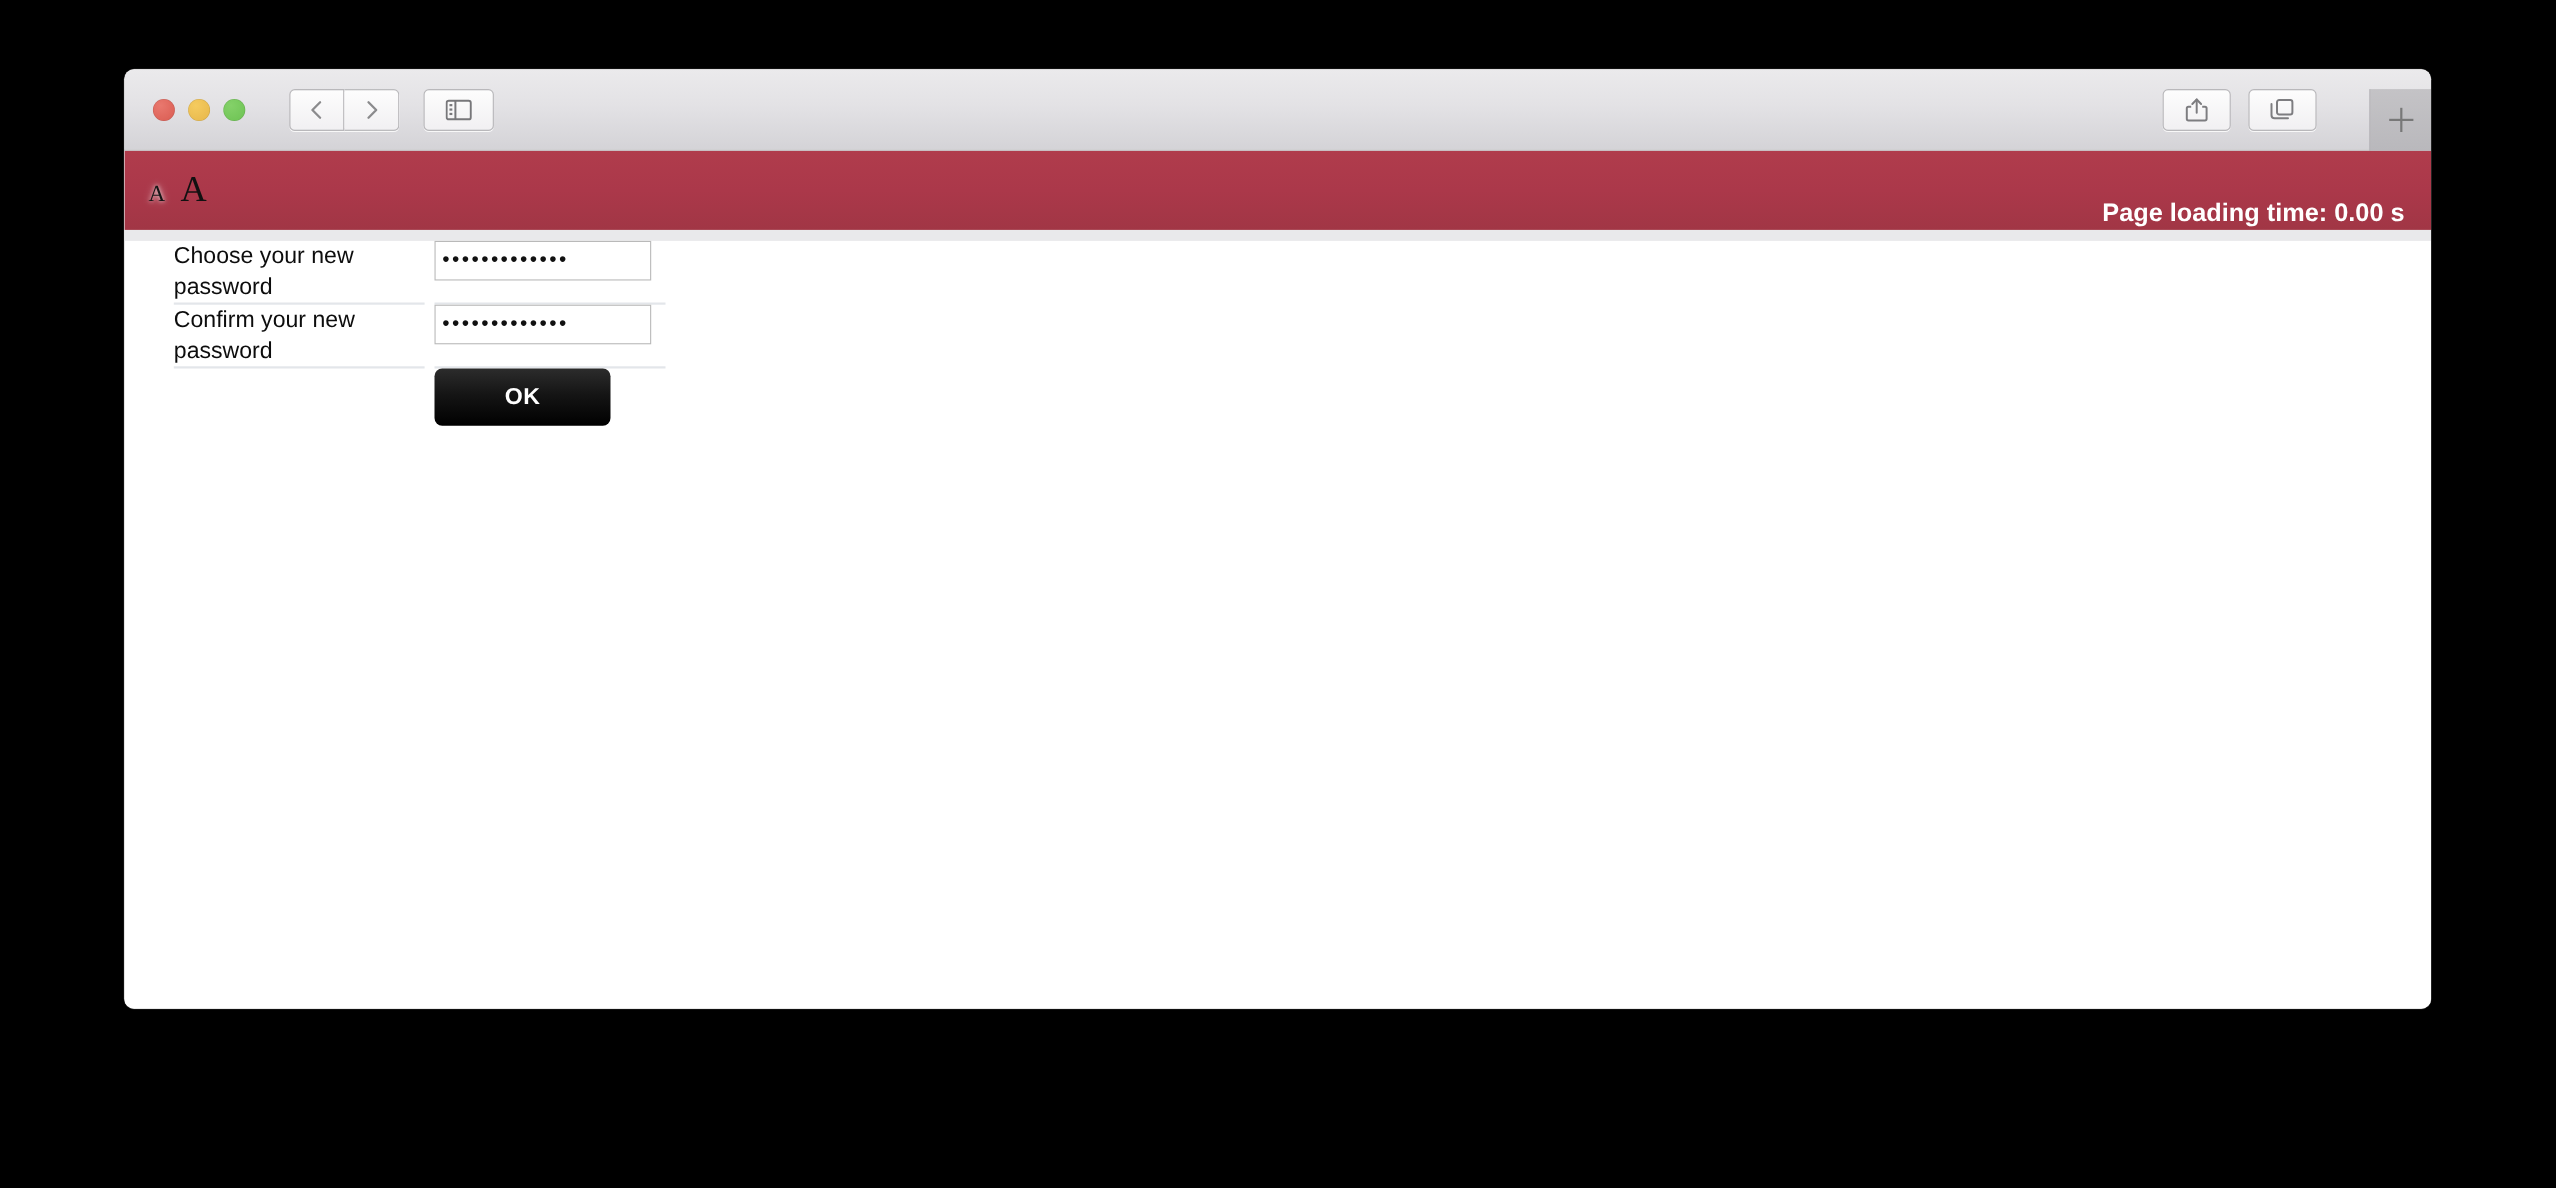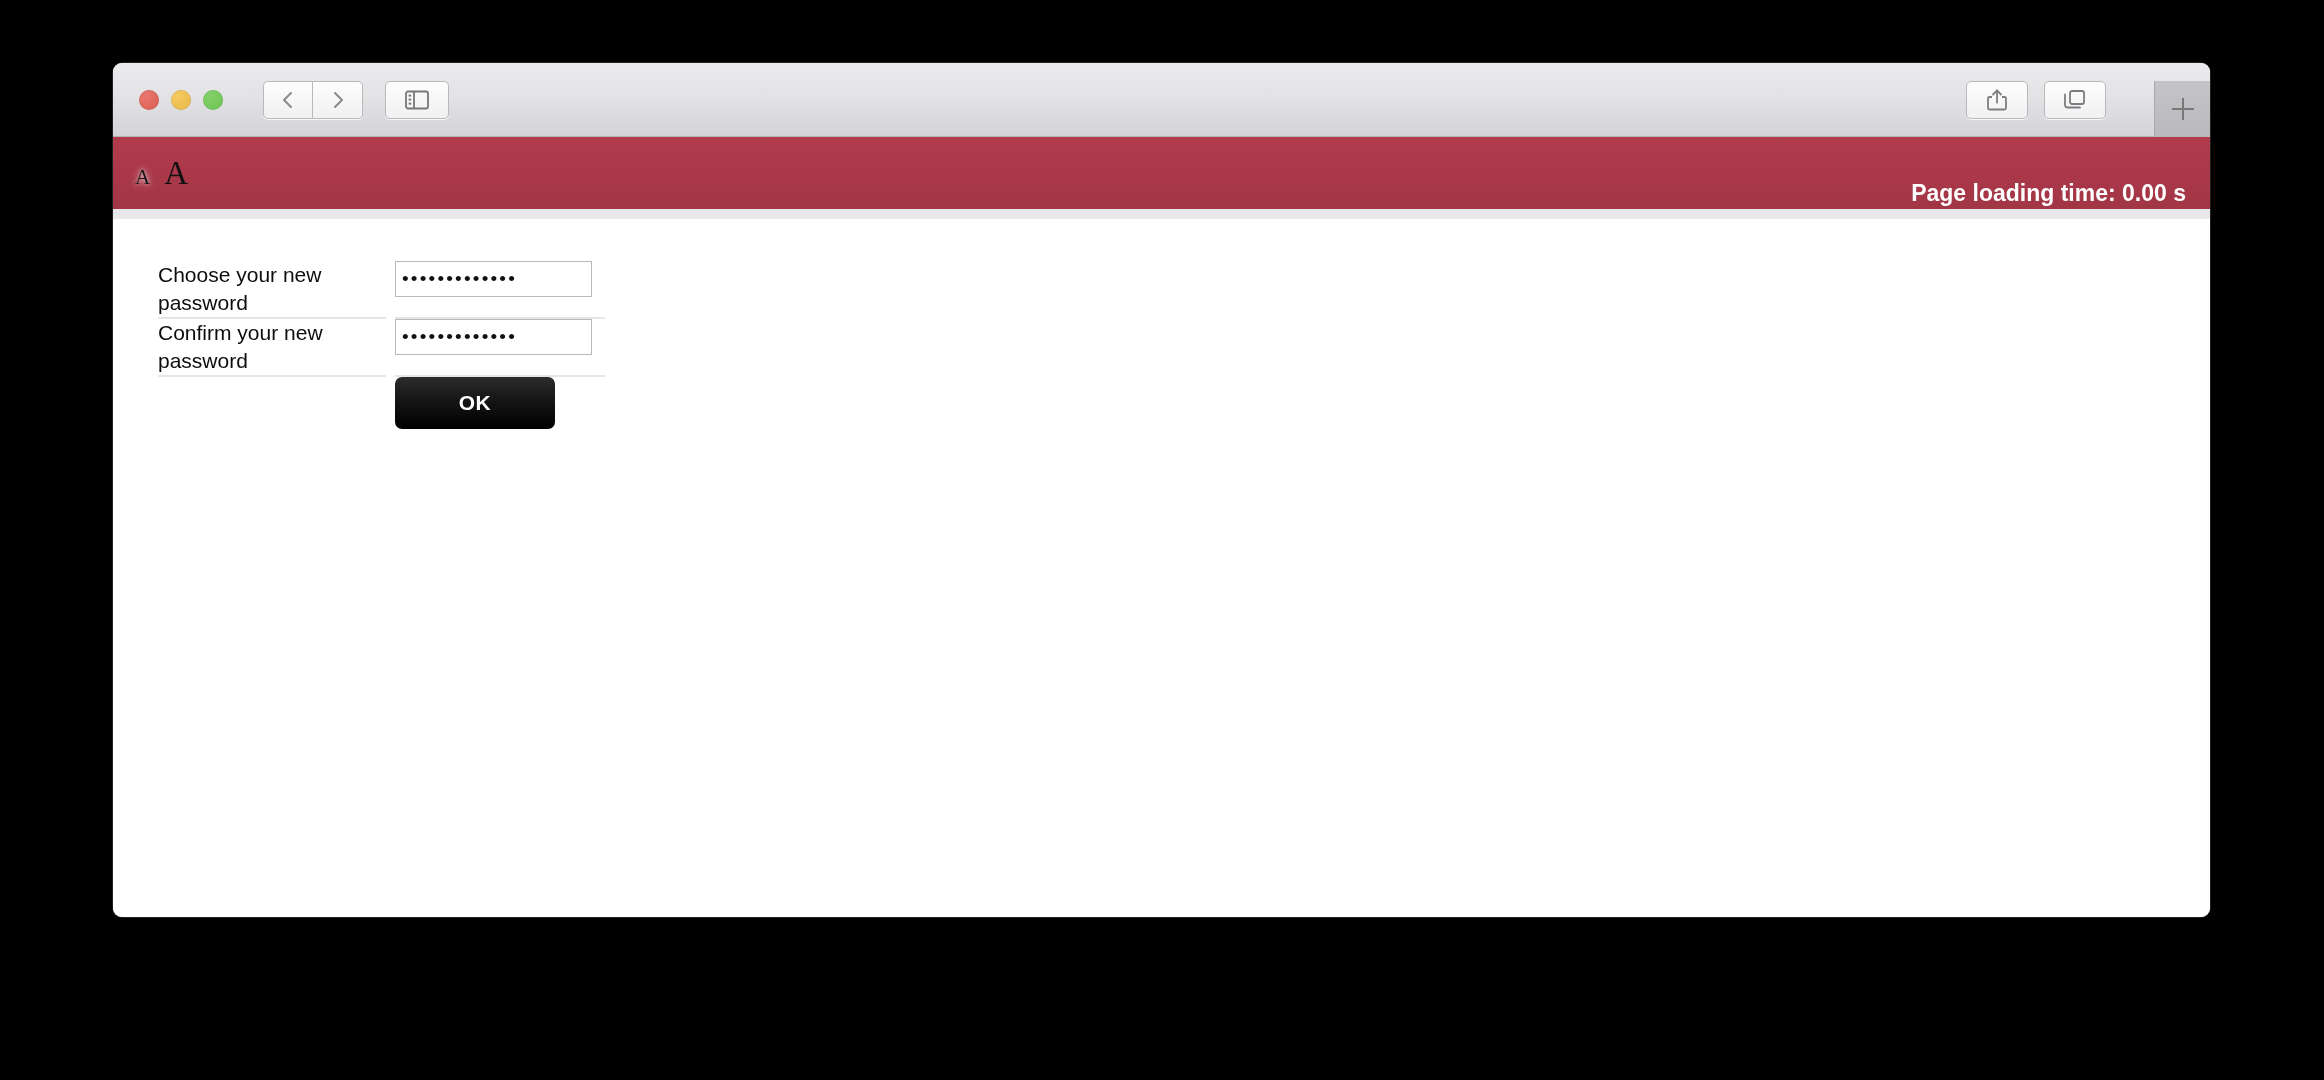--- a/index.html
+++ b/index.html
@@ -187,21 +187,20 @@
   }
   .banner-underline {
     height: 10px;
     width: 100%;
     background: #e9e9eb;
   }
 
   
   .form-area {
     padding-left: 45px;
-    padding-top: 42px;
   }
   .pw-table {
     border-collapse: separate;
     border-spacing: 9px 0;
     margin-left: -9px;
   }
   .pw-table td {
     padding: 0;
     vertical-align: top;
   }

